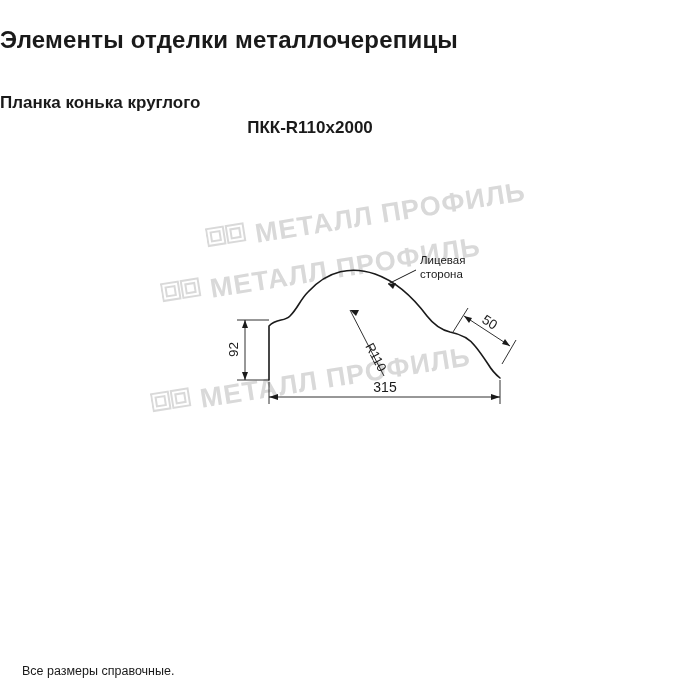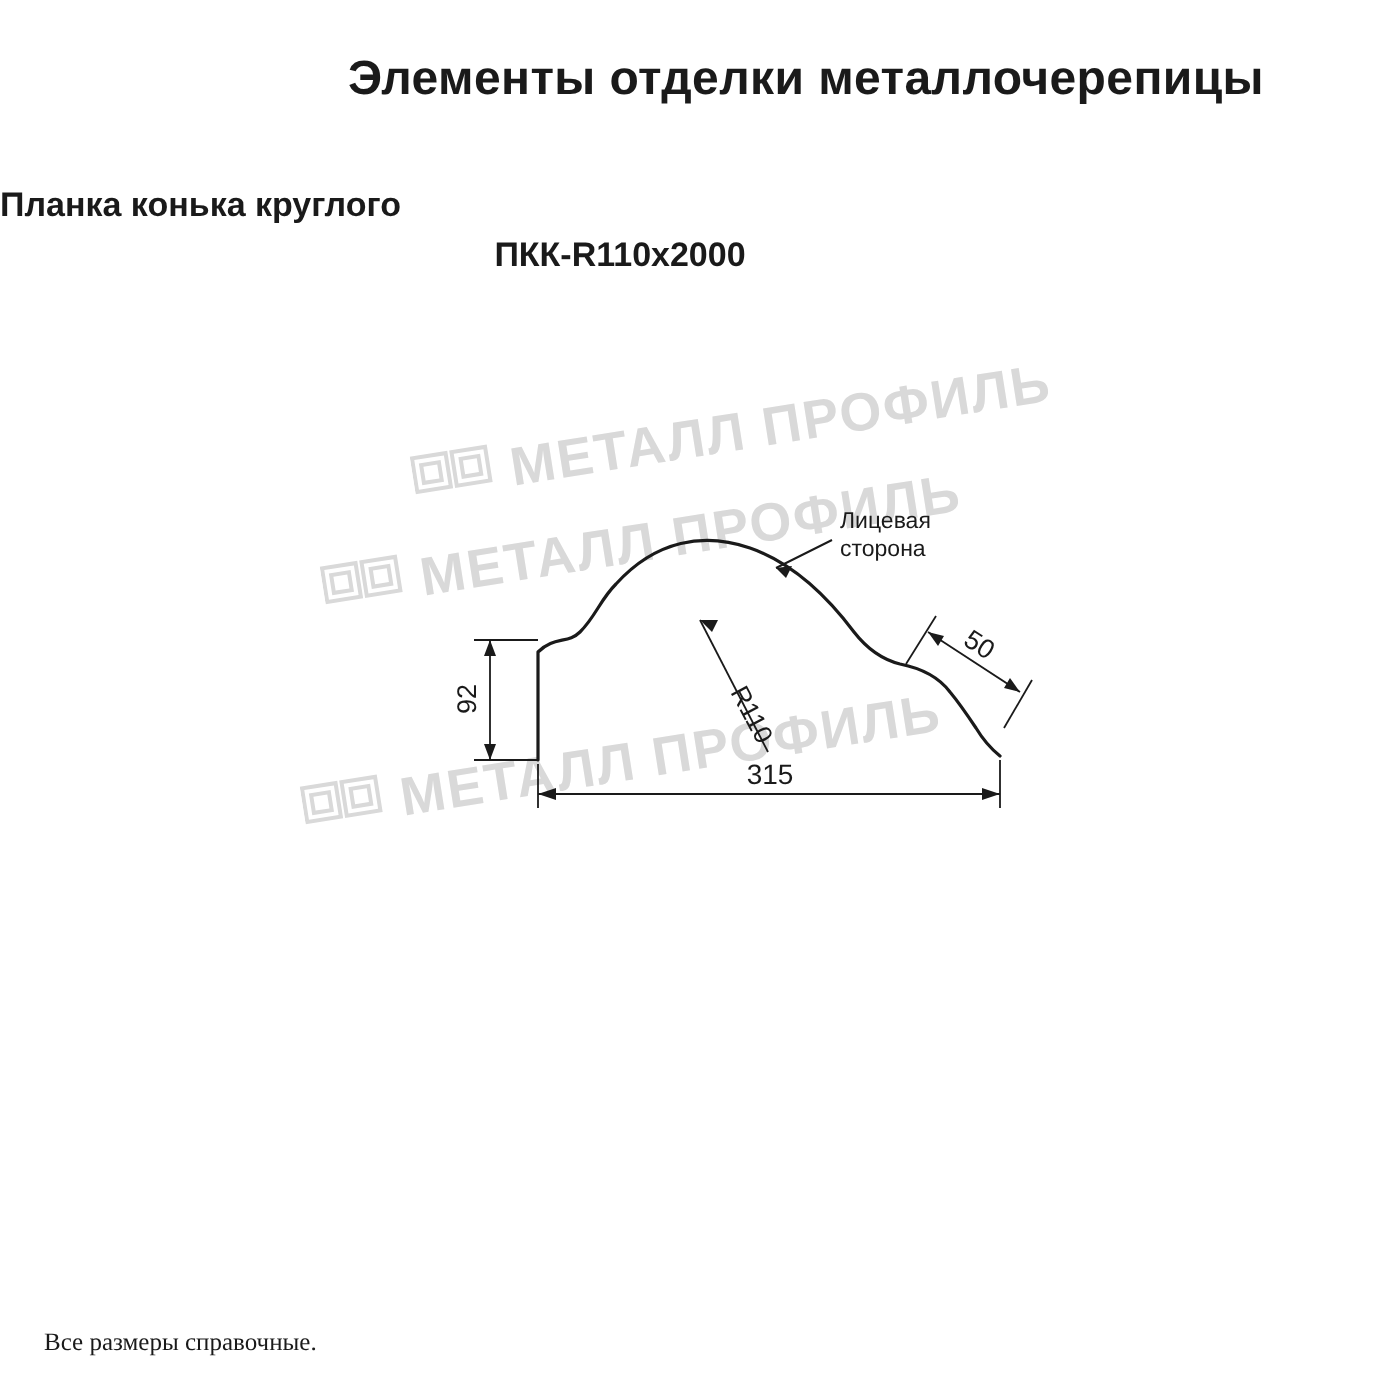--- a/index.html
+++ b/index.html
@@ -18,21 +18,21 @@
   .page {
     position: relative;
     width: 700px;
     height: 700px;
   }
   .title {
     position: absolute;
     top: 26px;
     left: 0;
     width: 632px;
-    text-align: right;
+    text-align: left;
     font-size: 24px;
     font-weight: bold;
     letter-spacing: 0.2px;
   }
   .subtitle-1 {
     position: absolute;
     top: 93px;
     left: 0;
     width: 700px;
     text-align: left;
@@ -62,21 +62,20 @@
   .footnotes {
     position: absolute;
     left: 22px;
     bottom: 18px;
     font-size: 12.5px;
     line-height: 21px;
     color: #1a1a1a;
   }
   .footnotes div {
     white-space: nowrap;
-    font-family: Liberation Serif, serif;
   }
   .wm {
     position: absolute;
     pointer-events: none;
     color: #d9d9d9;
     font-weight: bold;
     font-size: 27px;
     letter-spacing: 1px;
     white-space: nowrap;
     font-family: "Liberation Sans", sans-serif;

